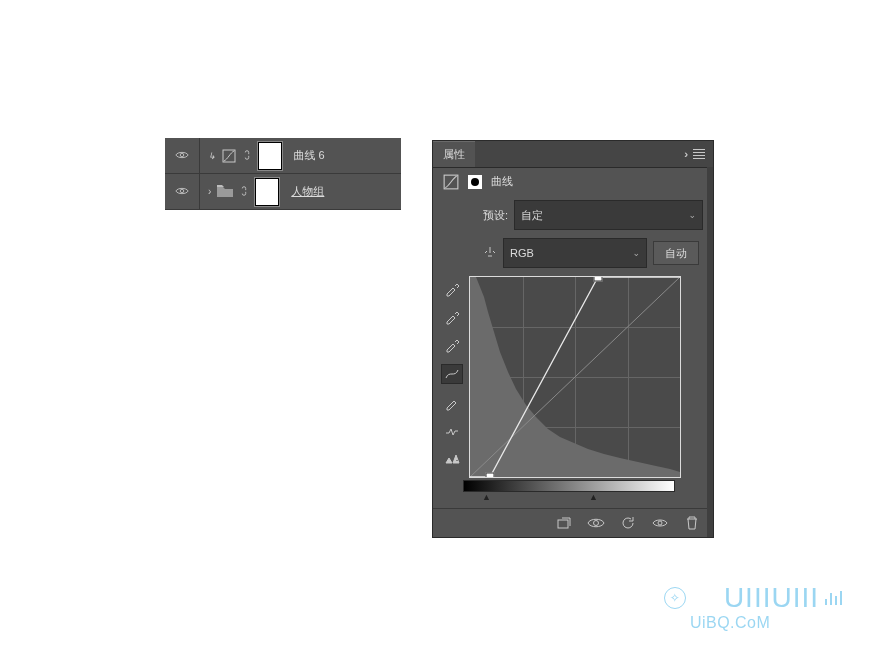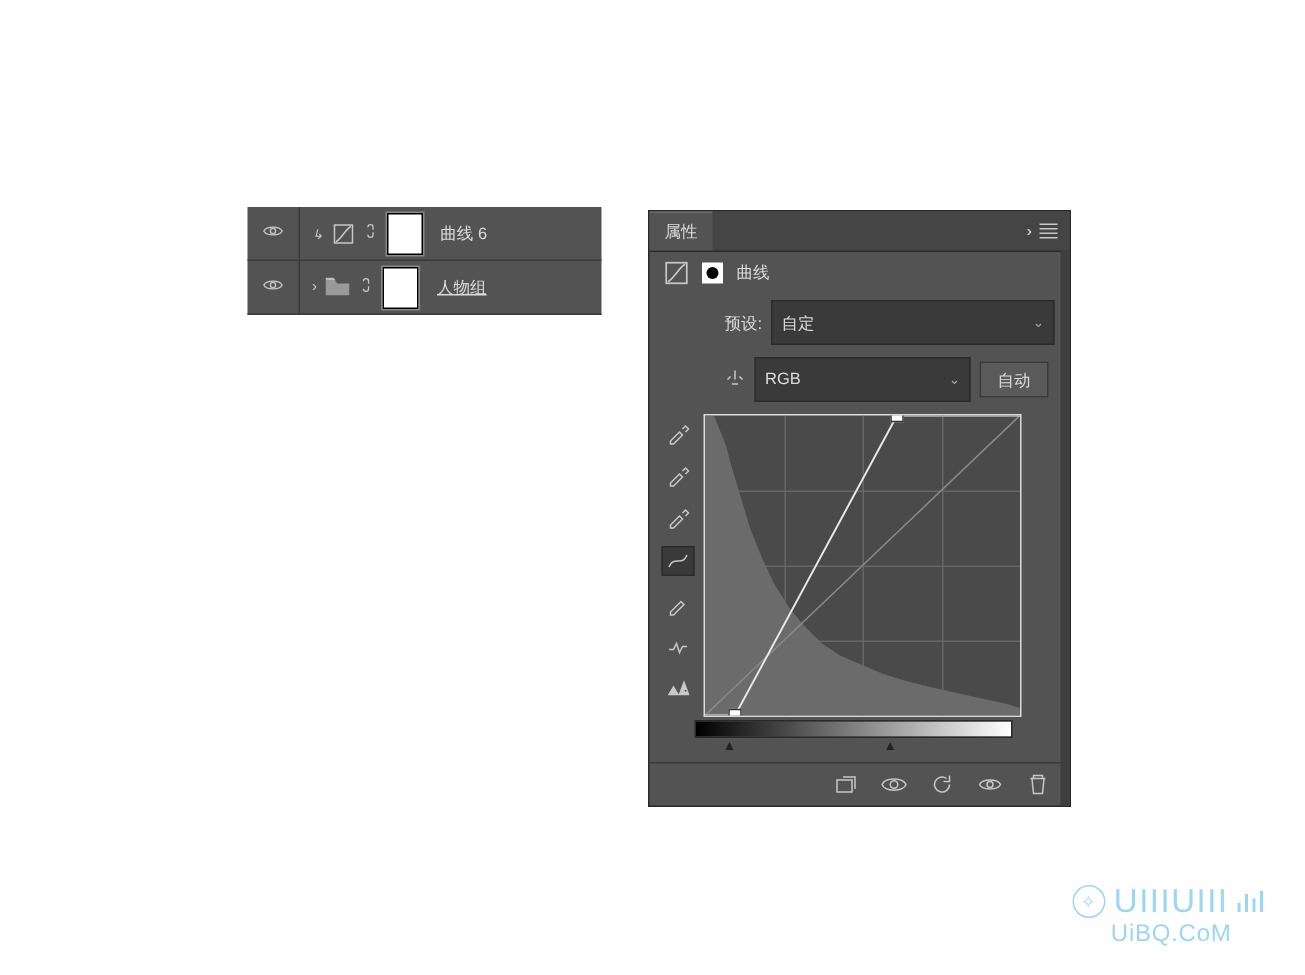--- a/index.html
+++ b/index.html
@@ -226,21 +226,21 @@
     opacity:0.55;
   }
   .watermark .logo-row { display:flex; align-items:center; gap:6px; }
   .watermark .bars { display:flex; align-items:flex-end; gap:3px; }
   .watermark .bars span { width:2px; background:#4ab6e8; }
   .watermark .bulb {
     width:20px; height:20px; border:1.5px solid #4ab6e8; border-radius:50%;
     display:flex; align-items:center; justify-content:center;
     font-size:12px;
   }
-  .watermark .uitxt { font-family: Arial, sans-serif; font-weight: 400; font-size: 22px; letter-spacing: 1px; }
+  .watermark .uitxt { font-family: Arial, sans-serif; font-weight: 400; font-size: 28px; letter-spacing: 1px; margin-left: 32px; }
   .watermark .site { font-family: Arial, sans-serif; font-size: 16px; letter-spacing: 0.5px; margin-left: 26px; }
 
 </style>
 </head>
 <body>
 
 <div class="layers-panel">
 
   <div class="layer-row">
     <div class="vis-col">

